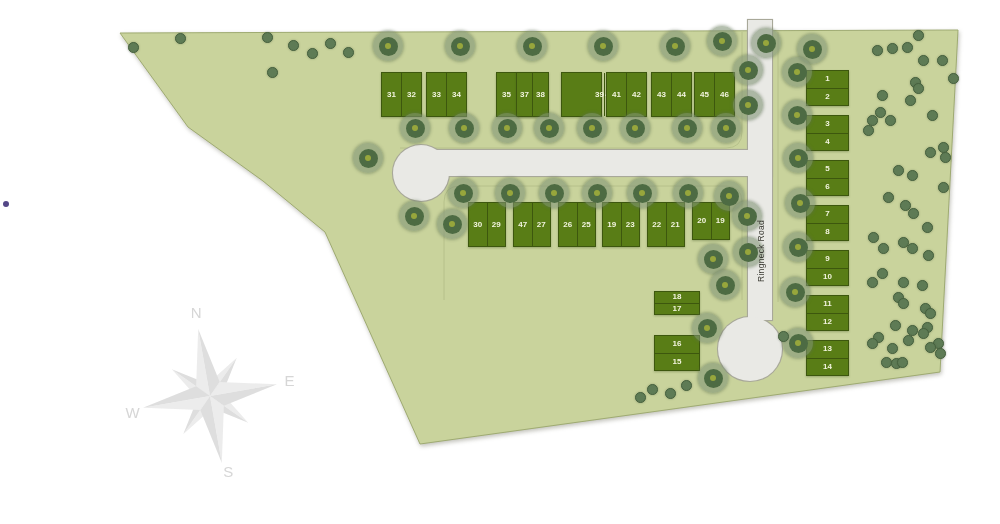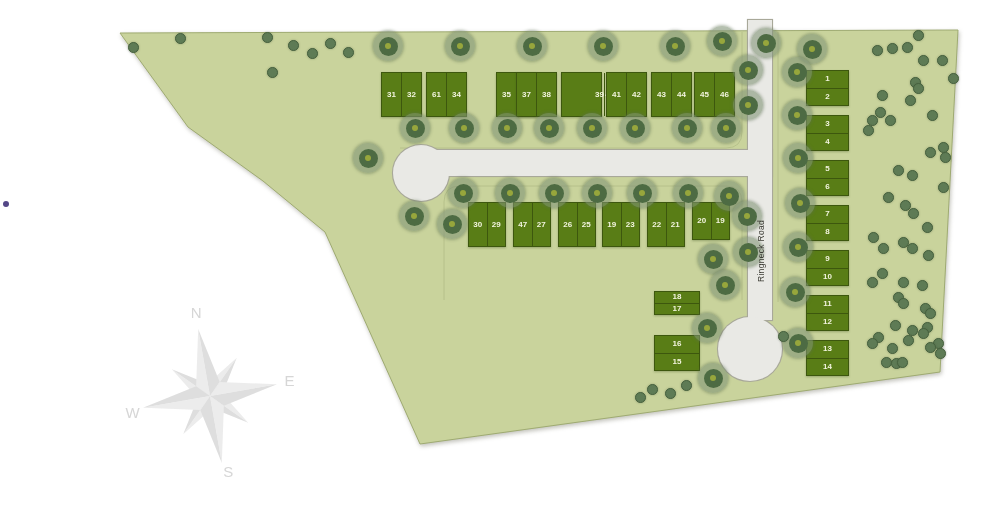--- a/index.html
+++ b/index.html
@@ -118,28 +118,28 @@
       </g>
     </g>
   </svg>
 
   <div id="lots-layer">
       <div class="pair h" style="left: 381px; top: 72px; width: 41px; height: 45px;">
         <div class="cell">31</div>
         <div class="cell">32</div>
       </div>
       <div class="pair h" style="left: 426px; top: 72px; width: 41px; height: 45px;">
-        <div class="cell">61</div>
+        <div class="cell">33</div>
         <div class="cell">34</div>
       </div>
       <div class="pair h" style="left: 496px; top: 72px; width: 41px; height: 45px;">
         <div class="cell">35</div>
         <div class="cell">36</div>
       </div>
-      <div class="pair h" style="left: 516px; top: 72px; width: 41px; height: 45px;">
+      <div class="pair h" style="left: 516px; top: 72px; width: 33px; height: 45px;">
         <div class="cell">37</div>
         <div class="cell">38</div>
       </div>
       <div class="pair h" style="left: 561px; top: 72px; width: 41px; height: 45px; padding-left: 33px;">
         <div class="cell">39</div>
         <div class="cell">40</div>
       </div>
       <div class="pair h" style="left: 606px; top: 72px; width: 41px; height: 45px;">
         <div class="cell">41</div>
         <div class="cell">42</div>

